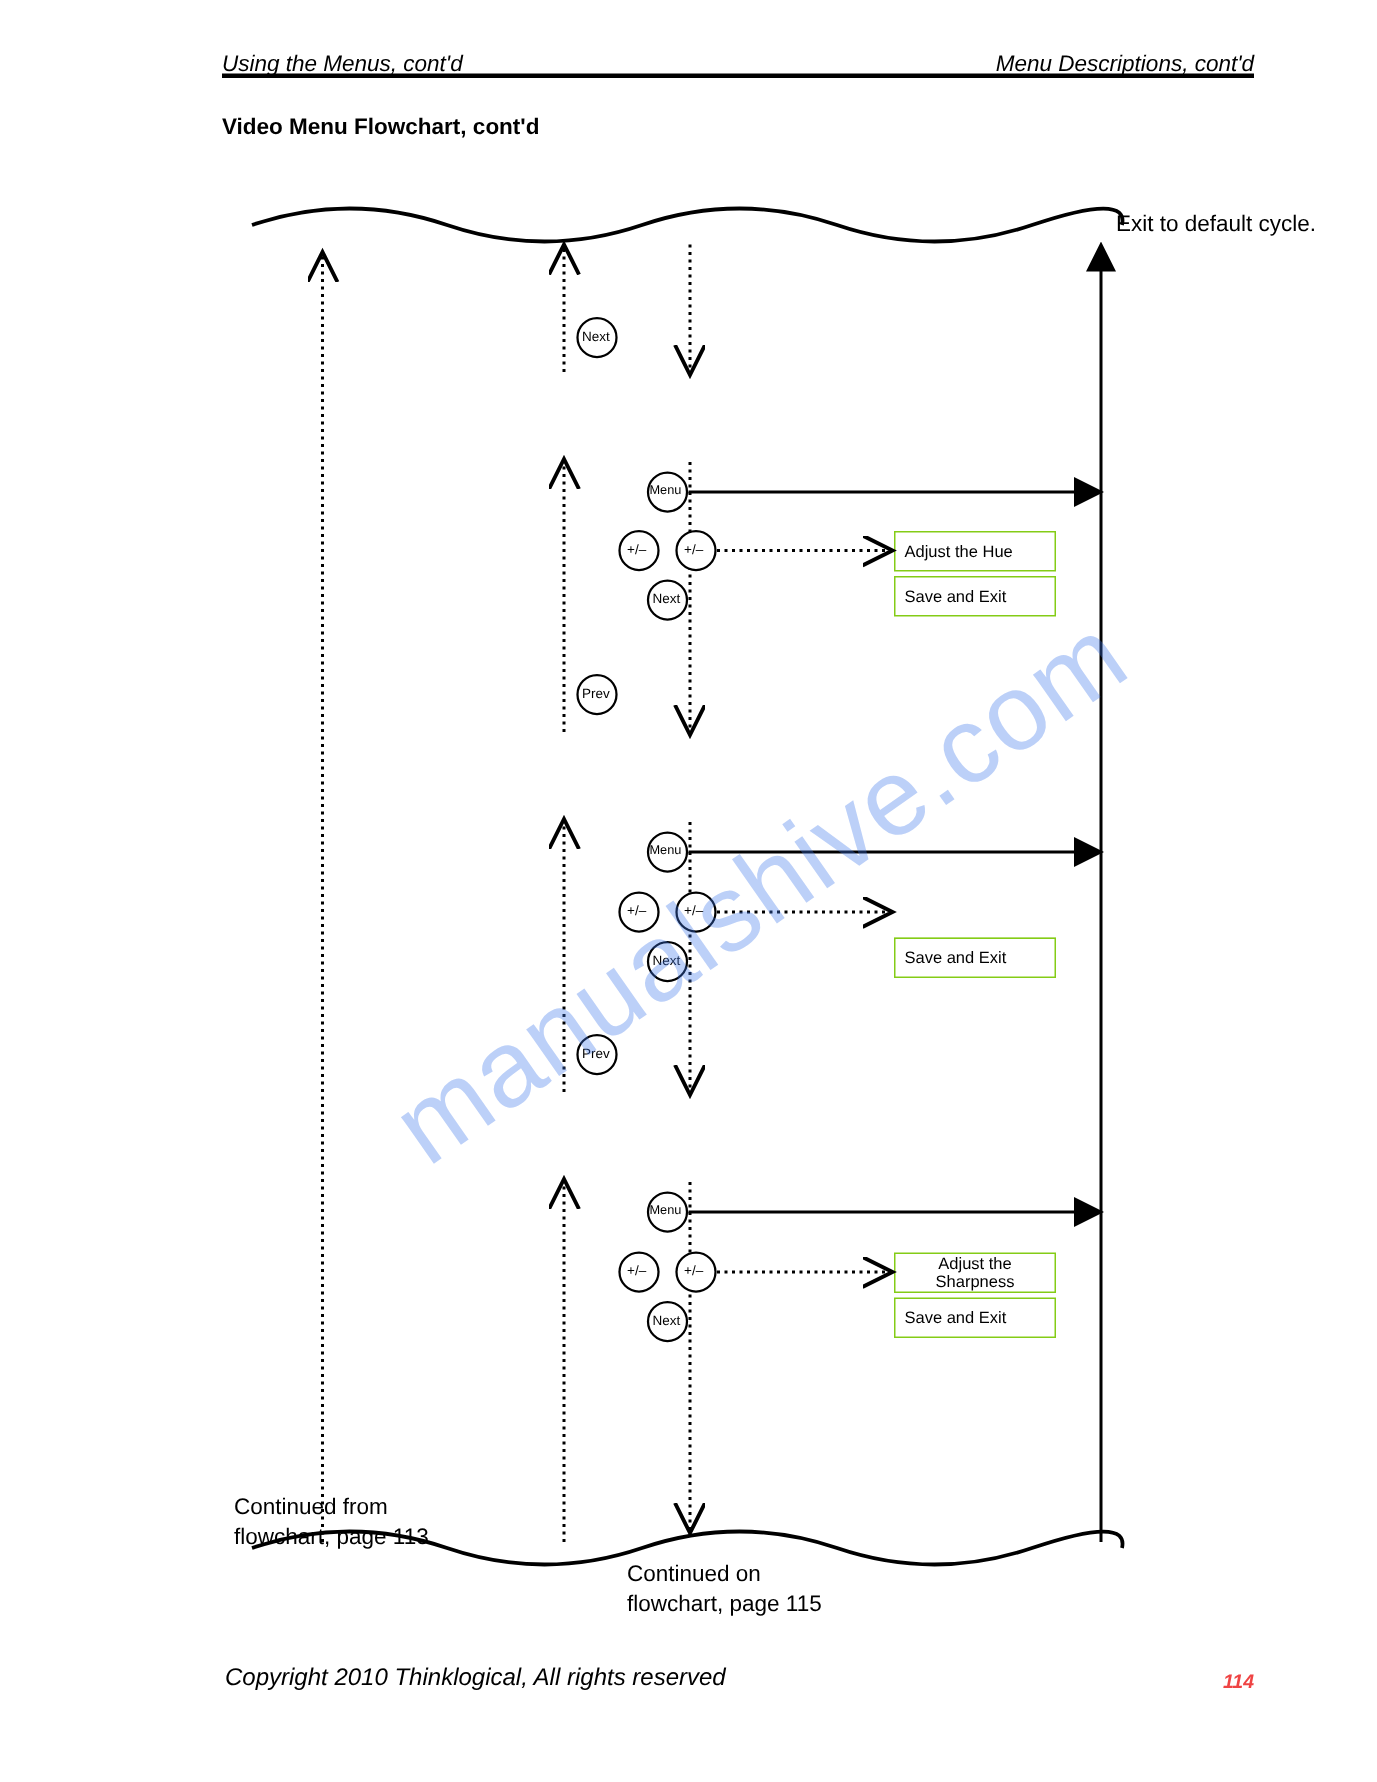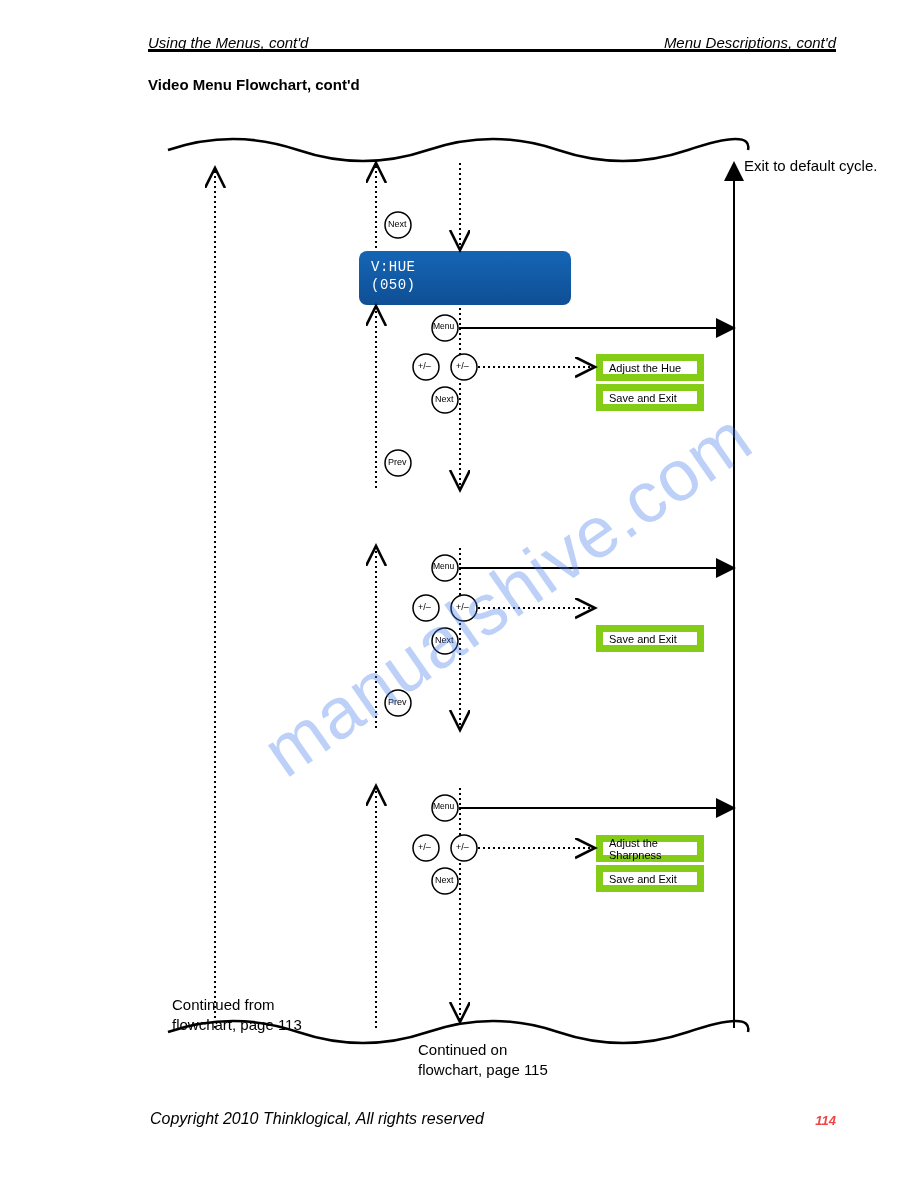--- a/index.html
+++ b/index.html
@@ -71,21 +71,21 @@
     font-family: "Courier New", monospace;
     font-size: 14px;
     line-height: 1.25;
     padding: 8px 12px 0 12px;
     box-sizing: border-box;
     letter-spacing: 0.5px;
   }
   .box {
     position: absolute;
     background: #fff;
-    border: 7px solid #84cc16;
+    border: 1px solid #84cc16;
     font-family: Arial, sans-serif;
     font-size: 11px;
     display: flex;
     align-items: center;
     padding: 4px 6px;
     box-sizing: border-box;
   }
   .flow-label {
     position: absolute;
     font-family: Arial, sans-serif;
@@ -118,32 +118,28 @@
 <body>
 
 <div class="page">
 
   <div class="header-text header-left">Using the Menus, cont'd</div>
   <div class="header-text header-right">Menu Descriptions, cont'd</div>
   <div class="header-bar"></div>
 
   <div class="flow-label sec-title" style="left:100px; top:75px;">Video Menu Flowchart, cont'd</div>
 
-  <div class="lcd" style="left:311px; top:251px;">
-    <div>V:HUE</div>
-    <div>(050)</div>
-  </div>
 
   <div class="box" style="left:548px; top:354px; width:108px; height:27px;">Adjust the Hue</div>
   <div class="box" style="left:548px; top:384px; width:108px; height:27px;">Save and Exit</div>
 
   <div class="box" style="left:548px; top:625px; width:108px; height:27px;">Adjust the Saturation</div>
   <div class="box" style="left:548px; top:625px; width:108px; height:27px;">Save and Exit</div>
 
-  <div class="box" style="left:548px; top:835px; width:108px; height:27px;">Adjust the Sharpness</div>
+  <div class="box" style="left:548px; top:835px; width:108px; height:27px;text-align:center;">Adjust the Sharpness</div>
   <div class="box" style="left:548px; top:865px; width:108px; height:27px;">Save and Exit</div>
 
   <svg class="overlay">
     <defs>
       <marker id="ah" markerWidth="10" markerHeight="10" refX="8" refY="5" orient="auto">
         <path d="M0,0 L10,5 L0,10 z" fill="#000"></path>
       </marker>
       <marker id="ah-open" markerWidth="12" markerHeight="12" refX="9" refY="5" orient="auto">
         <path d="M0,0 L10,5 L0,10" fill="none" stroke="#000" stroke-width="1.3"></path>
       </marker>
@@ -205,22 +201,22 @@
   <div class="flow-label" style="left:370px; top:601px; font-size:9px;">+/–</div>
   <div class="flow-label" style="left:408px; top:601px; font-size:9px;">+/–</div>
   <div class="flow-label" style="left:387px; top:634px; font-size:9px;">Next</div>
   <div class="flow-label" style="left:340px; top:696px; font-size:9px;">Prev</div>
 
   <div class="flow-label" style="left:385px; top:801px; font-size:8.5px;">Menu</div>
   <div class="flow-label" style="left:370px; top:841px; font-size:9px;">+/–</div>
   <div class="flow-label" style="left:408px; top:841px; font-size:9px;">+/–</div>
   <div class="flow-label" style="left:387px; top:874px; font-size:9px;">Next</div>
 
-  <div class="flow-label" style="left:696px; top:156px;">Exit to default cycle.</div>
-  <div class="flow-label" style="left:124px; top:995px; white-space:pre;">Continued from
+  <div class="flow-label" style="left:696px; top:140px;">Exit to default cycle.</div>
+  <div class="flow-label" style="left:108px; top:995px; white-space:pre;">Continued from
 flowchart, page 113</div>
   <div class="flow-label" style="left:370px; top:1040px; white-space:pre;">Continued on
 flowchart, page 115</div>
 
   <div class="watermark">manualshive.com</div>
 
   <div class="copyright">Copyright 2010 Thinklogical, All rights reserved</div>
   <div class="page-number">114</div>
 
 </div>

